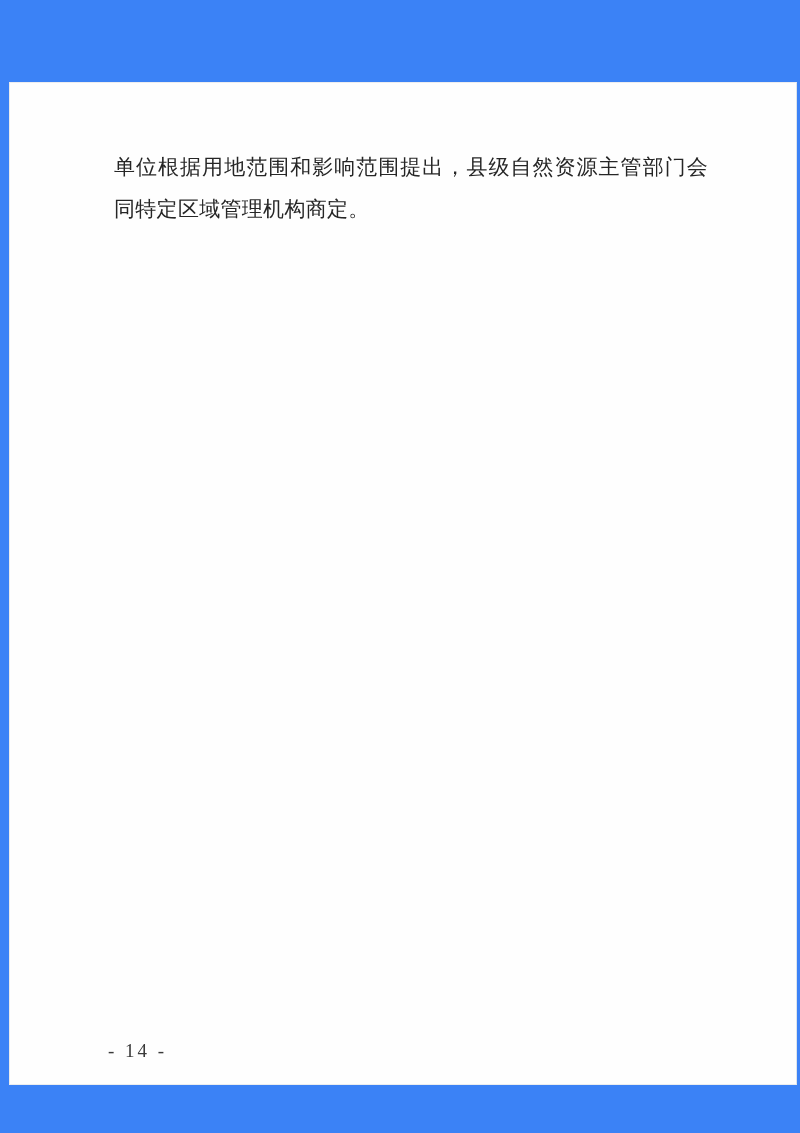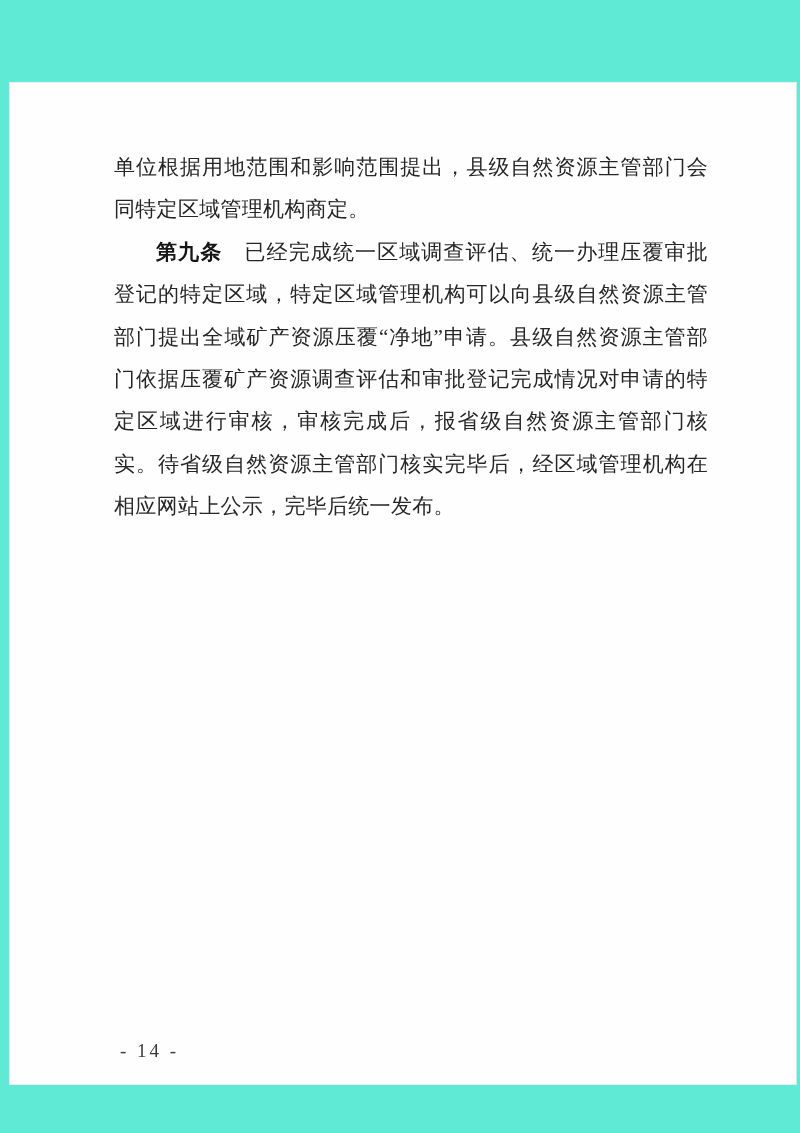--- a/index.html
+++ b/index.html
@@ -4,21 +4,21 @@
 <style>
   html, body {
     margin: 0;
     padding: 0;
     background: #fbfbfb;
   }
   .canvas {
     position: relative;
     width: 800px;
     height: 1133px;
-    background: #5eead4;
+    background: #3b82f6;
     overflow: hidden;
     font-family: "Liberation Serif", "DejaVu Serif", serif;
   }
   
   .scan-border {
     position: absolute;
     left: 9px;
     top: 82px;
     width: 786px;
     height: 1001px;
@@ -49,21 +49,21 @@
     text-indent: 0;
   }
   .lead {
     font-weight: bold;
     color: #161616;
     
     font-family: "Liberation Sans", "DejaVu Sans", sans-serif;
   }
   .page-number {
     position: absolute;
-    left: 120px;
+    left: 108px;
     top: 1038px;
     font-size: 19px;
     line-height: 26px;
     color: #3a3a3a;
     letter-spacing: 3px;
     font-family: "Liberation Serif", "DejaVu Serif", serif;
   }
 </style>
 </head>
 <body>
@@ -73,19 +73,18 @@
   <div class="scan-border"></div>
 
   <div class="content">
 
     <p class="continuation"><span>单位根据用地范围和影响范围提出，县级自然资源主管部门会同特定区域管理机构商定。</span></p>
 
 
 
 
 
-    <p><strong class="lead">第九条</strong><span>　已经完成统一区域调查评估、统一办理压覆审批登记的特定区域，特定区域管理机构可以向县级自然资源主管部门提出全域矿产资源压覆“净地”申请。县级自然资源主管部门依据压覆矿产资源调查评估和审批登记完成情况对申请的特定区域进行审核，审核完成后，报省级自然资源主管部门核实。待省级自然资源主管部门核实完毕后，经区域管理机构在相应网站上公示，完毕后统一发布。</span></p>
 
   </div>
 
   <div class="page-number">- 14 -</div>
 
 </div>
 
 </body></html>

